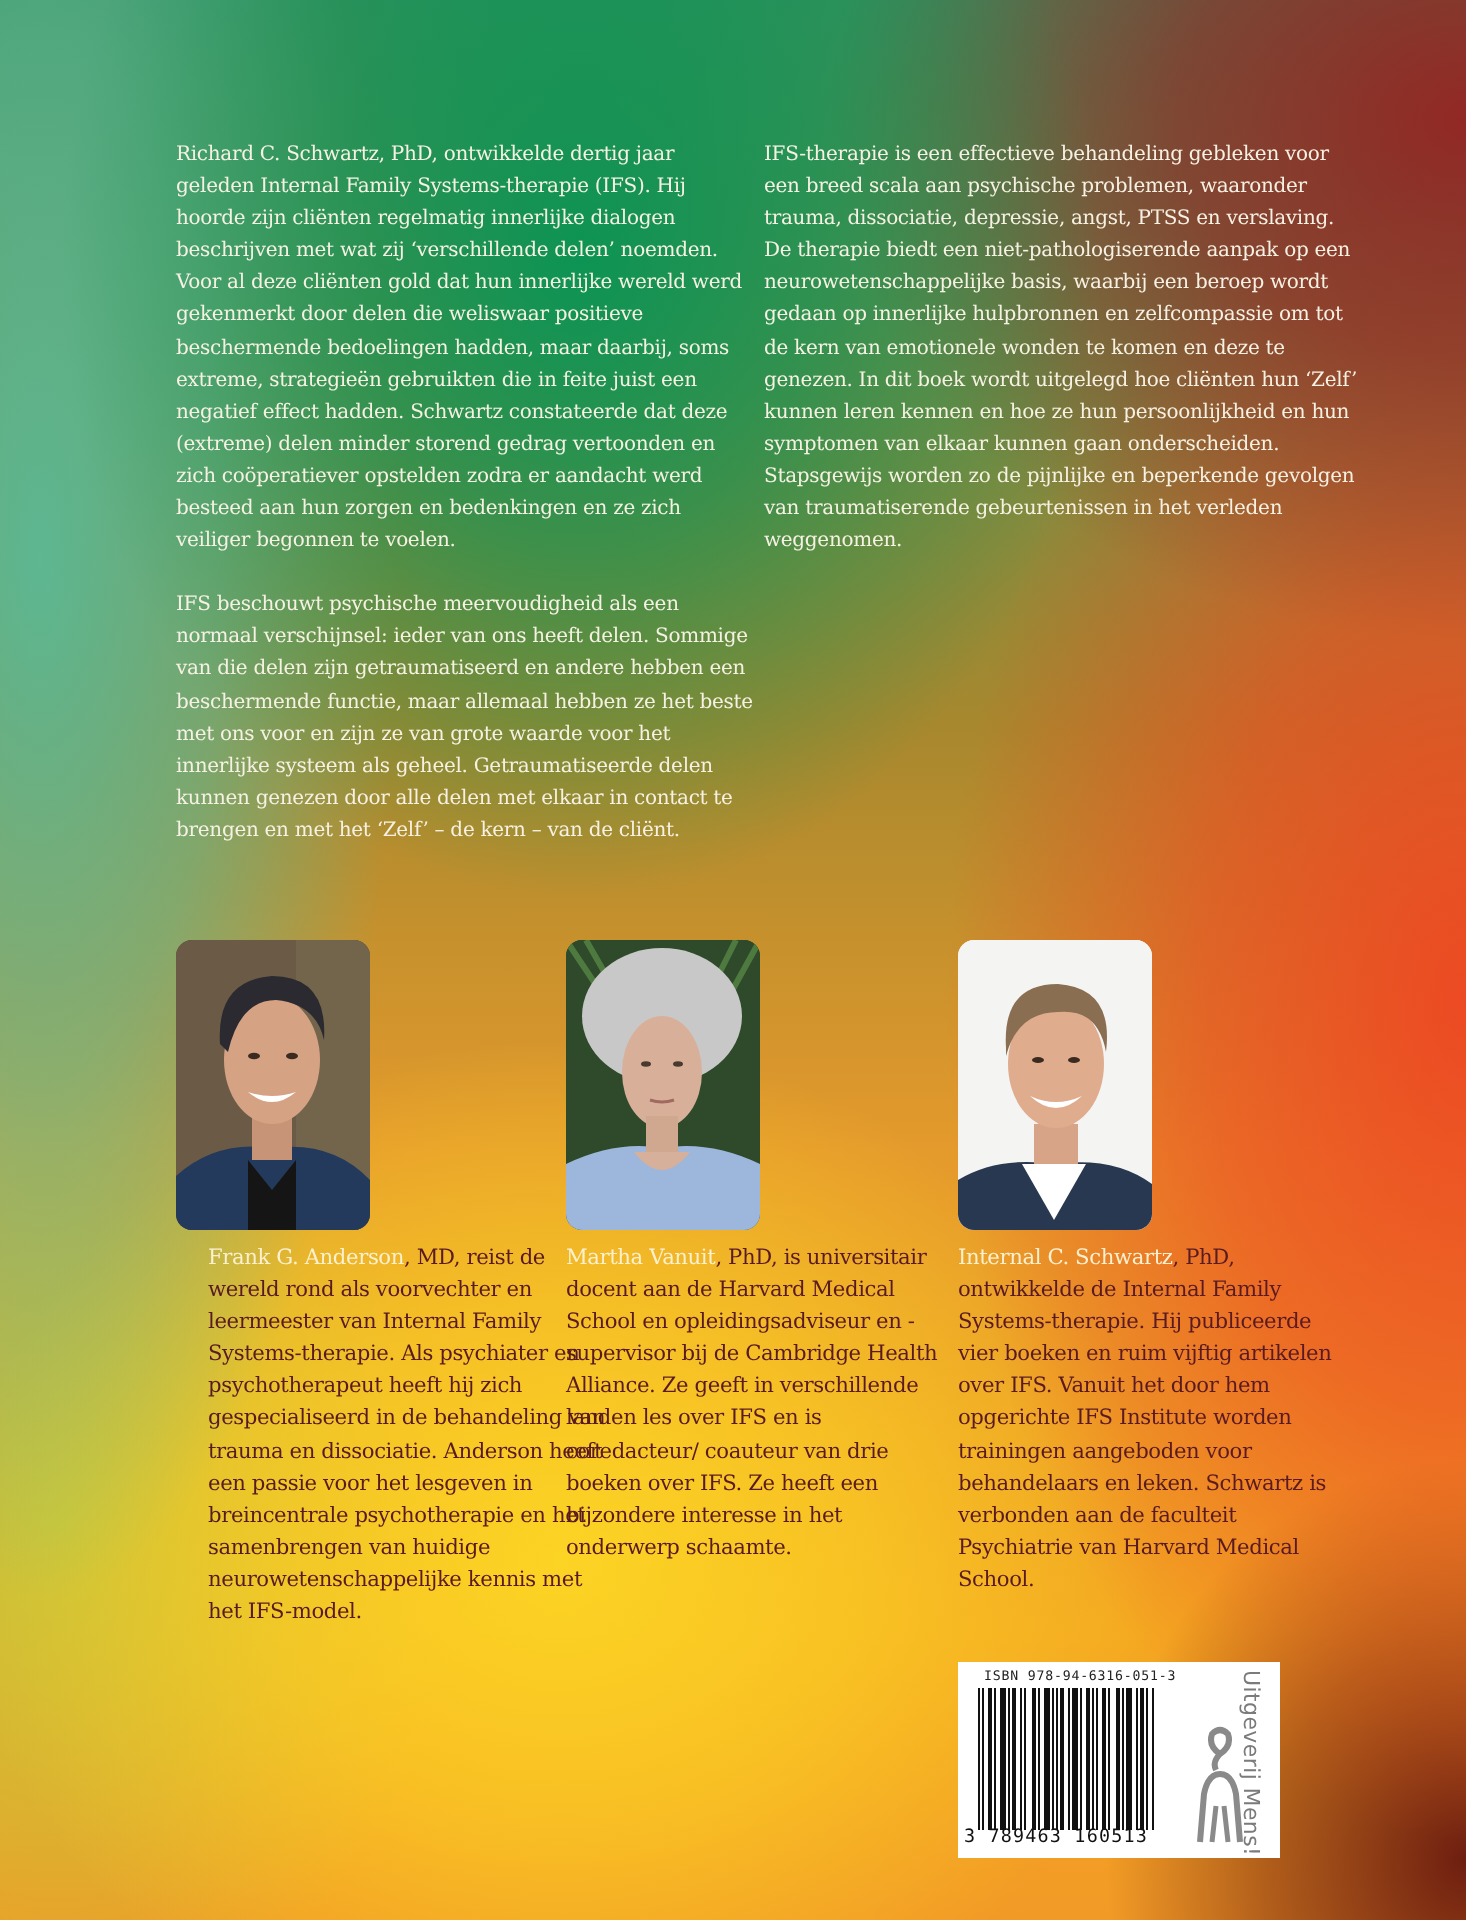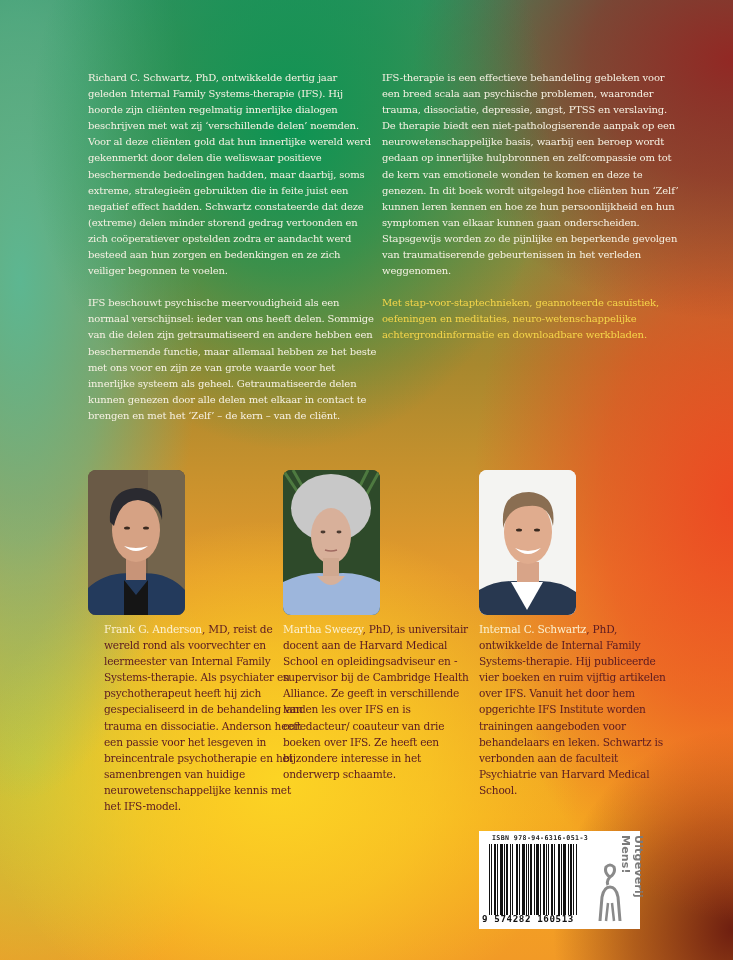--- a/index.html
+++ b/index.html
@@ -54,21 +54,20 @@
     }
     .bio .name { color: #fbf0d0; }
     .bio-anderson { left: 104px; width: 200px; }
     .bio-sweezy { left: 283px; width: 190px; }
     .bio-schwartz { left: 479px; width: 195px; }
 
     .barcode-box {
       position: absolute; left: 479px; top: 831px;
       width: 161px; height: 98px;
       background: #ffffff;
-      font-weight: bold;
     }
     .isbn-top {
       position: absolute; left: 13px; top: 3px;
       font-family: "DejaVu Sans Mono", monospace;
       font-size: 6.6px; color: #222; letter-spacing: 0.4px;
     }
     .bars { position: absolute; left: 10px; top: 13px; width: 106px; height: 71px; display: flex; align-items: stretch; }
     .bars span { display: block; background: #111; height: 100%; }
     .isbn-bottom {
       position: absolute; left: 3px; top: 82px;
@@ -90,21 +89,20 @@
 
 <div class="bg"></div>
 
 <div class="col col-left">
   <p>Richard C. Schwartz, PhD, ontwikkelde dertig jaar geleden Internal Family Systems-therapie (IFS). Hij hoorde zijn cliënten regelmatig innerlijke dialogen beschrijven met wat zij ‘verschillende delen’ noemden. Voor al deze cliënten gold dat hun innerlijke wereld werd gekenmerkt door delen die weliswaar positieve beschermende bedoelingen hadden, maar daarbij, soms extreme, strategieën gebruikten die in feite juist een negatief effect hadden. Schwartz constateerde dat deze (extreme) delen minder storend gedrag vertoonden en zich coöperatiever opstelden zodra er aandacht werd besteed aan hun zorgen en bedenkingen en ze zich veiliger begonnen te voelen.</p>
   <p>IFS beschouwt psychische meervoudigheid als een normaal verschijnsel: ieder van ons heeft delen. Sommige van die delen zijn getraumatiseerd en andere hebben een beschermende functie, maar allemaal hebben ze het beste met ons voor en zijn ze van grote waarde voor het innerlijke systeem als geheel. Getraumatiseerde delen kunnen genezen door alle delen met elkaar in contact te brengen en met het ‘Zelf’ – de kern – van de cliënt.</p>
 </div>
 
 <div class="col col-right">
   <p>IFS-therapie is een effectieve behandeling gebleken voor een breed scala aan psychische problemen, waaronder trauma, dissociatie, depressie, angst, PTSS en verslaving. De therapie biedt een niet-pathologiserende aanpak op een neurowetenschappelijke basis, waarbij een beroep wordt gedaan op innerlijke hulpbronnen en zelfcompassie om tot de kern van emotionele wonden te komen en deze te genezen. In dit boek wordt uitgelegd hoe cliënten hun ‘Zelf’ kunnen leren kennen en hoe ze hun persoonlijkheid en hun symptomen van elkaar kunnen gaan onderscheiden. Stapsgewijs worden zo de pijnlijke en beperkende gevolgen van traumatiserende gebeurtenissen in het verleden weggenomen.</p>
-  <p class="highlight">Met stap-voor-staptechnieken, geannoteerde casuïstiek, oefeningen en meditaties, neuro-wetenschappelijke achtergrondinformatie en downloadbare werkbladen.</p>
 </div>
 
 <div class="photo photo-anderson">
   <svg viewBox="0 0 97 145">
     <rect width="97" height="145" fill="#6a5a46"></rect>
     <rect x="60" width="37" height="145" fill="#7a6a50" opacity="0.6"></rect>
     <path d="M0 118 Q20 100 48 104 Q78 100 97 120 L97 145 L0 145 Z" fill="#233a5c"></path>
     <path d="M36 110 L48 125 L60 110 L60 145 L36 145 Z" fill="#151515"></path>
     <rect x="38" y="88" width="20" height="22" fill="#c89478"></rect>
     <ellipse cx="48" cy="60" rx="24" ry="32" fill="#d6a284"></ellipse>
@@ -139,21 +137,21 @@
     <path d="M36 78 Q49 90 62 78 Q49 84 36 78 Z" fill="#fff"></path>
     <ellipse cx="40" cy="60" rx="3" ry="1.5" fill="#3a2a20"></ellipse>
     <ellipse cx="58" cy="60" rx="3" ry="1.5" fill="#3a2a20"></ellipse>
   </svg>
 </div>
 
 <div class="bio bio-anderson">
   <span class="name">Frank G. Anderson</span><span>, MD, reist de wereld rond als voorvechter en leermeester van Internal Family Systems-therapie. Als psychiater en psychotherapeut heeft hij zich gespecialiseerd in de behandeling van trauma en dissociatie. Anderson heeft een passie voor het lesgeven in breincentrale psychotherapie en het samenbrengen van huidige neurowetenschappelijke kennis met het IFS-model.</span>
 </div>
 <div class="bio bio-sweezy">
-  <span class="name">Martha Sweezy</span><span>, PhD, is universitair docent aan de Harvard Medical School en opleidingsadviseur en -supervisor bij de Cambridge Health Alliance. Ze geeft in verschillende landen les over IFS en is coredacteur/ coauteur van drie boeken over IFS. Ze heeft een bijzondere interesse in het onderwerp schaamte.</span>
+  <span class="name">Martha Vanuit</span><span>, PhD, is universitair docent aan de Harvard Medical School en opleidingsadviseur en -supervisor bij de Cambridge Health Alliance. Ze geeft in verschillende landen les over IFS en is coredacteur/ coauteur van drie boeken over IFS. Ze heeft een bijzondere interesse in het onderwerp schaamte.</span>
 </div>
 <div class="bio bio-schwartz">
   <span class="name">Internal C. Schwartz</span><span>, PhD, ontwikkelde de Internal Family Systems-therapie. Hij publiceerde vier boeken en ruim vijftig artikelen over IFS. Vanuit het door hem opgerichte IFS Institute worden trainingen aangeboden voor behandelaars en leken. Schwartz is verbonden aan de faculteit Psychiatrie van Harvard Medical School.</span>
 </div>
 
 <div class="barcode-box">
   <div class="isbn-top">ISBN 978-94-6316-051-3</div>
   <div class="bars">
     <span style="width:1px;margin-right:1px"></span>
       <span style="width:1px;margin-right:2px"></span>
@@ -179,20 +177,20 @@
       <span style="width:2px;margin-right:1px"></span>
     <span style="width:1px;margin-right:3px"></span>
       <span style="width:2px;margin-right:1px"></span>
     <span style="width:1px;margin-right:1px"></span>
       <span style="width:3px;margin-right:2px"></span>
     <span style="width:1px;margin-right:1px"></span>
       <span style="width:2px;margin-right:1px"></span>
     <span style="width:1px;margin-right:2px"></span>
       <span style="width:1px;margin-right:1px"></span>
   </div>
-  <div class="isbn-bottom">9 574282 160513</div>
+  <div class="isbn-bottom">3 789463 160513</div>
   <svg class="logo-figure" viewBox="0 0 28 60">
     <path d="M14 14 Q8 10 10 4 Q14 0 18 4 Q20 10 14 14 Q10 18 12 22" fill="none" stroke="#8a8a8a" stroke-width="3"></path>
     <path d="M4 58 L6 34 Q8 24 14 24 Q20 24 22 34 L24 58" fill="none" stroke="#8a8a8a" stroke-width="3"></path>
     <path d="M10 58 L12 40 M18 58 L16 40" fill="none" stroke="#8a8a8a" stroke-width="2.5"></path>
   </svg>
   <div class="publisher">Uitgeverij Mens!</div>
 </div>
 
 </body></html>

